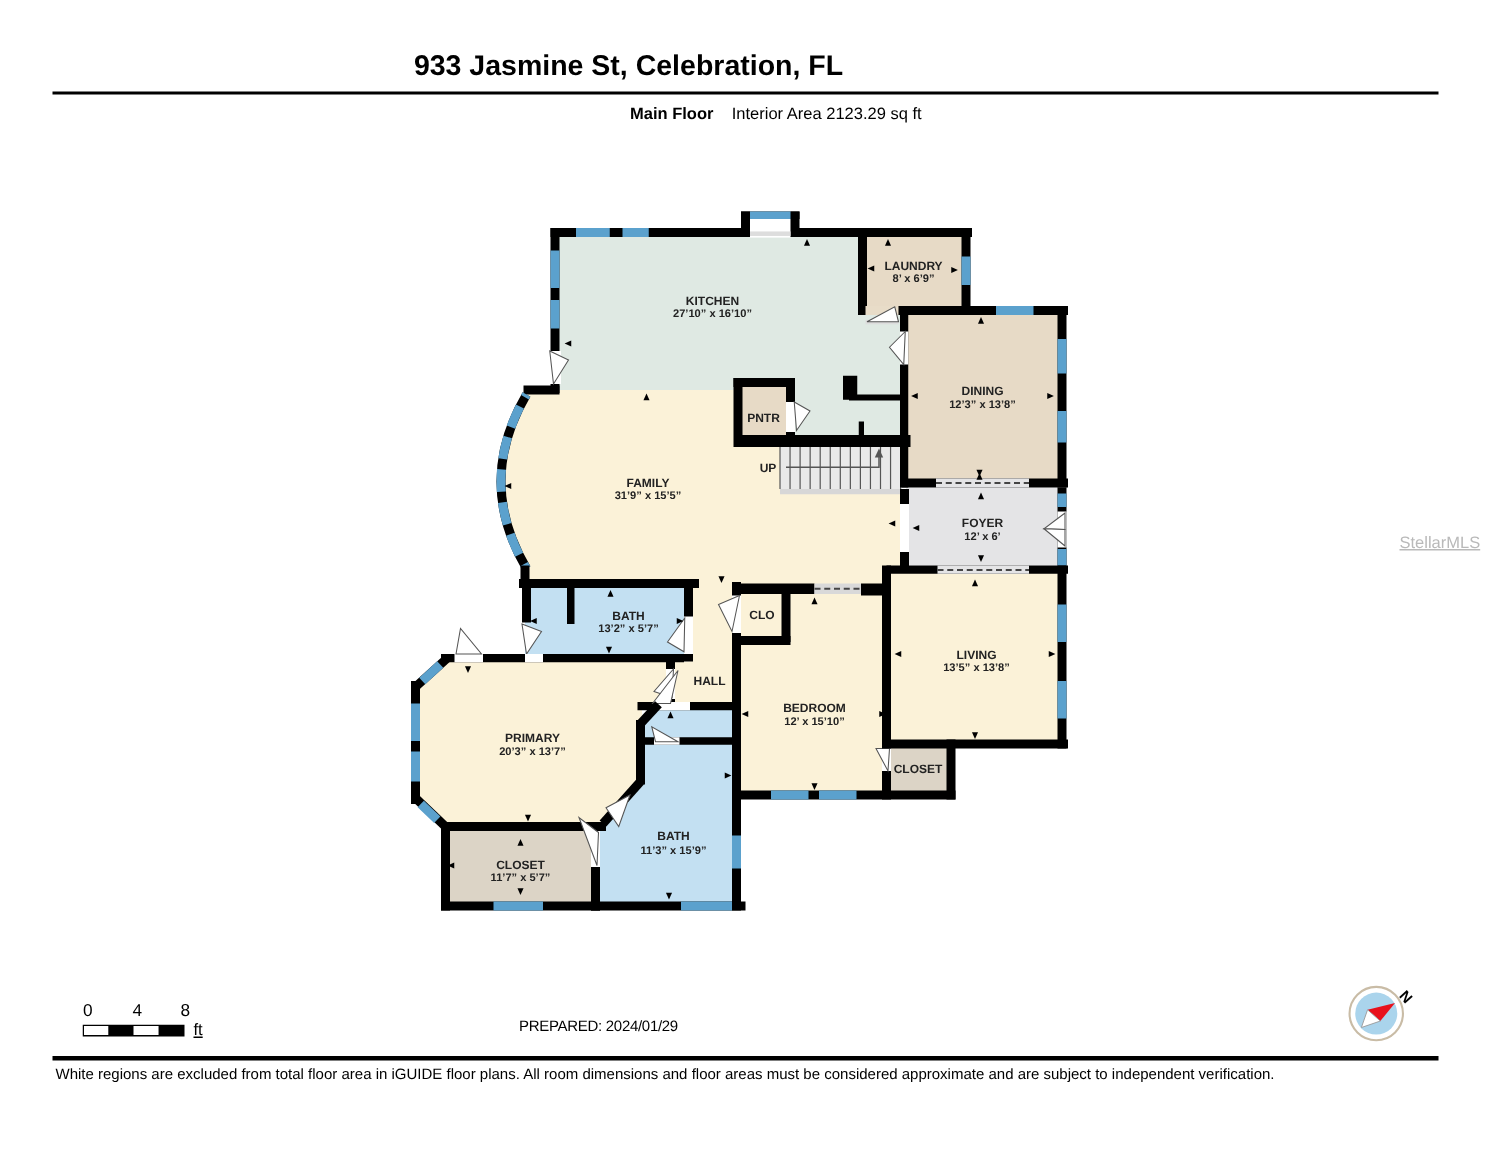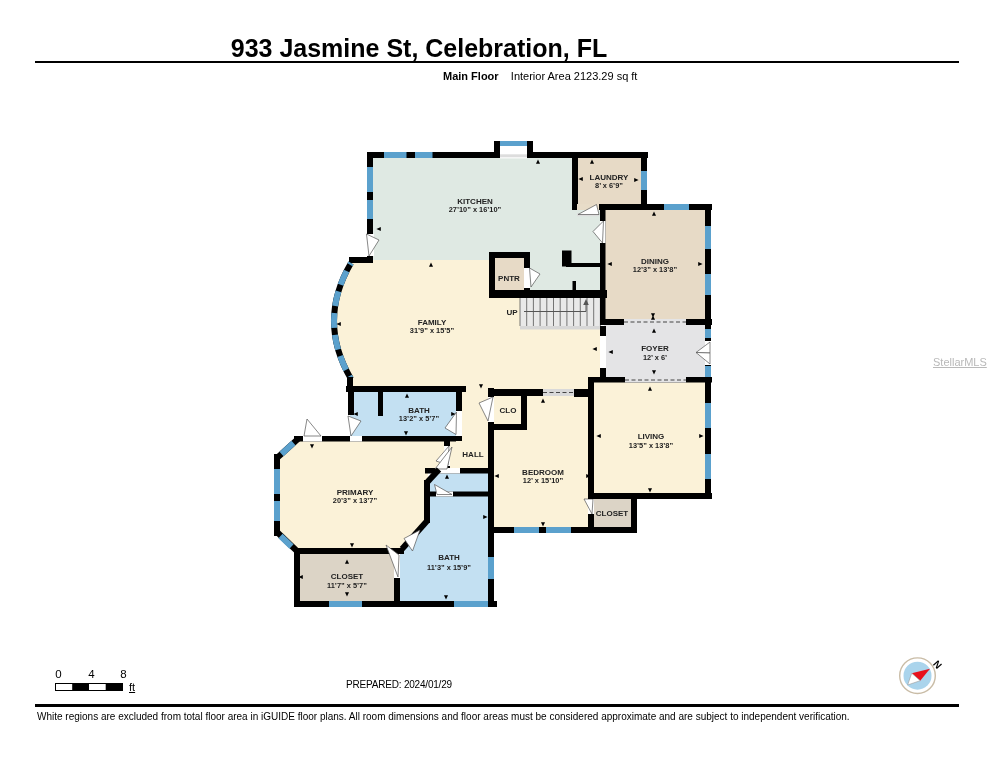--- a/index.html
+++ b/index.html
@@ -2,25 +2,25 @@
 <html><head>
 <meta charset="utf-8">
 <style>
 html,body{margin:0;padding:0;background:#fff;width:994px;height:768px;overflow:hidden;
 font-family:"Liberation Sans",sans-serif;}
 .abs{position:absolute;}
 </style>
 </head>
 <body>
 
-<div class="abs" style="left:0;top:34px;width:838px;text-align:center;font-size:25px;font-weight:bold;color:#000;">933 Jasmine St, Celebration, FL</div>
+<div class="abs" style="left:0;top:34px;width:838px;text-align:center;font-size:19px;font-weight:bold;color:#000;">933 Jasmine St, Celebration, FL</div>
 
 <div class="abs" style="left:35px;top:61px;width:924px;height:2px;background:#000;"></div>
 
-<div class="abs" style="left:443px;top:70px;font-size:11px;color:#000;"><b>Main Floor</b>&nbsp;&nbsp;&nbsp;&nbsp;Interior Area 2123.29 sq ft</div>
+<div class="abs" style="left:420px;top:70px;font-size:11px;color:#000;"><b>Main Floor</b>&nbsp;&nbsp;&nbsp;&nbsp;Interior Area 2123.29 sq ft</div>
 
 <svg class="abs" style="left:0;top:0;" width="994" height="768" viewBox="0 0 994 768">
 <g id="PLAN">
 <rect x="370" y="155" width="234" height="140" fill="#dfe9e3"></rect>
 <rect x="572" y="207" width="32" height="86" fill="#dfe9e3"></rect>
 <rect x="574" y="155" width="70" height="52" fill="#e7dac6"></rect>
 <rect x="604" y="210" width="104" height="112" fill="#e7dac6"></rect>
 <rect x="604" y="325" width="104" height="52" fill="#e4e4e6"></rect>
 <rect x="624" y="319" width="62" height="6" fill="#e4e4e6"></rect>
 <rect x="625" y="379" width="61" height="5" fill="#e4e4e6"></rect>

